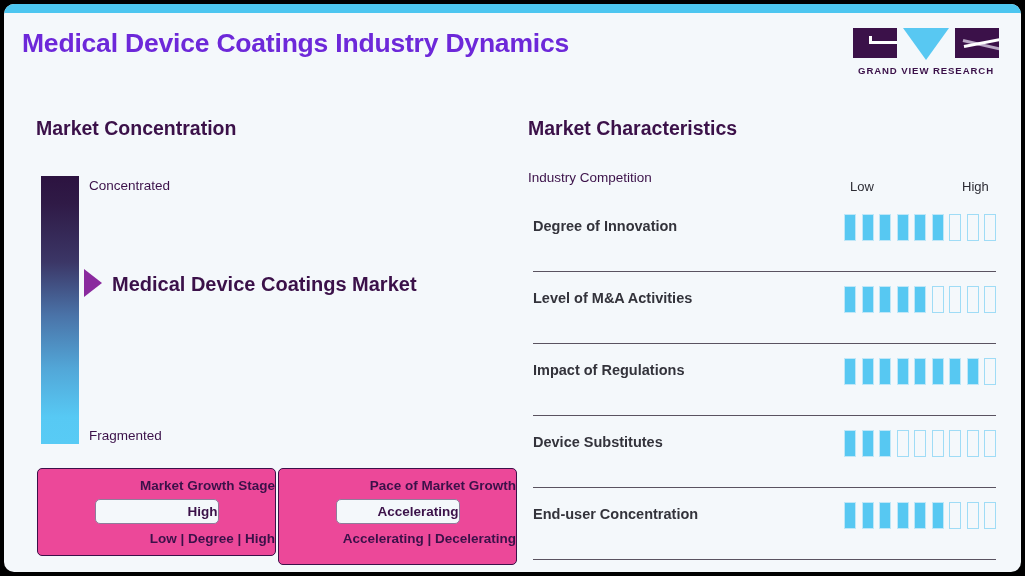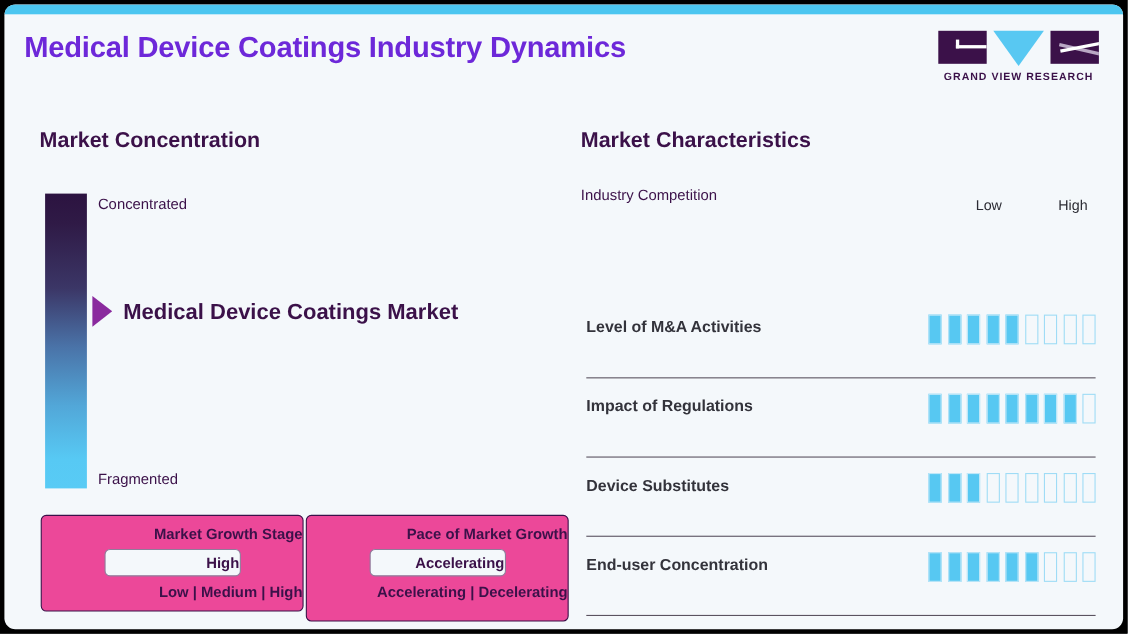--- a/index.html
+++ b/index.html
@@ -187,21 +187,21 @@
   }
 
   
   .scale-head {
     position: absolute;
     top: 175px;
     font-size: 13px;
     color: #2c2c34;
     white-space: nowrap;
   }
-  #scale-low  { left: 846px; margin-left: 37px; }
+  #scale-low  { left: 846px; }
   #scale-high { left: 958px; }
 
   .char-row {
     position: absolute;
     left: 529px;
     width: 463px;
     height: 72px;
   }
   .char-label {
     position: absolute;
@@ -268,35 +268,50 @@
   <div class="grad-bar"></div>
   <div class="grad-label" id="lbl-concentrated">Concentrated</div>
   <div class="grad-label" id="lbl-fragmented">Fragmented</div>
 
   <div class="marker-arrow" style="top: 265.2px;"></div>
   <div class="marker-label" style="top: 269.2px;">Medical Device Coatings Market</div>
 
   <div class="stat-box" id="box-growth">
     <div class="stat-head">Market Growth Stage</div>
     <div class="stat-pill">High</div>
-    <div class="stat-foot">Low | Medium | High</div>
+    <div class="stat-foot">Low | Degree | High</div>
   </div>
 
   <div class="stat-box" id="box-pace">
     <div class="stat-head">Pace of Market Growth</div>
     <div class="stat-pill">Accelerating</div>
     <div class="stat-foot">Accelerating | Decelerating</div>
   </div>
 
   <div class="sec-title" id="ch-title">Market Characteristics</div>
   <div id="ch-sub">Industry Competition</div>
 
   <div class="scale-head" id="scale-low">Low</div>
   <div class="scale-head" id="scale-high">High</div>
 
+  <div class="char-row" id="row-0">
+    <div class="char-label">Degree of Innovation</div>
+    <div class="bars">
+        <div class="bar on"></div>
+        <div class="bar on"></div>
+        <div class="bar on"></div>
+        <div class="bar on"></div>
+        <div class="bar on"></div>
+        <div class="bar on"></div>
+        <div class="bar"></div>
+        <div class="bar"></div>
+        <div class="bar"></div>
+      </div>
+    <div class="row-divider"></div>
+  </div>
 
   <div class="char-row" id="row-2">
     <div class="char-label">Impact of Regulations</div>
     <div class="bars">
         <div class="bar on"></div>
         <div class="bar on"></div>
         <div class="bar on"></div>
         <div class="bar on"></div>
         <div class="bar on"></div>
         <div class="bar on"></div>

